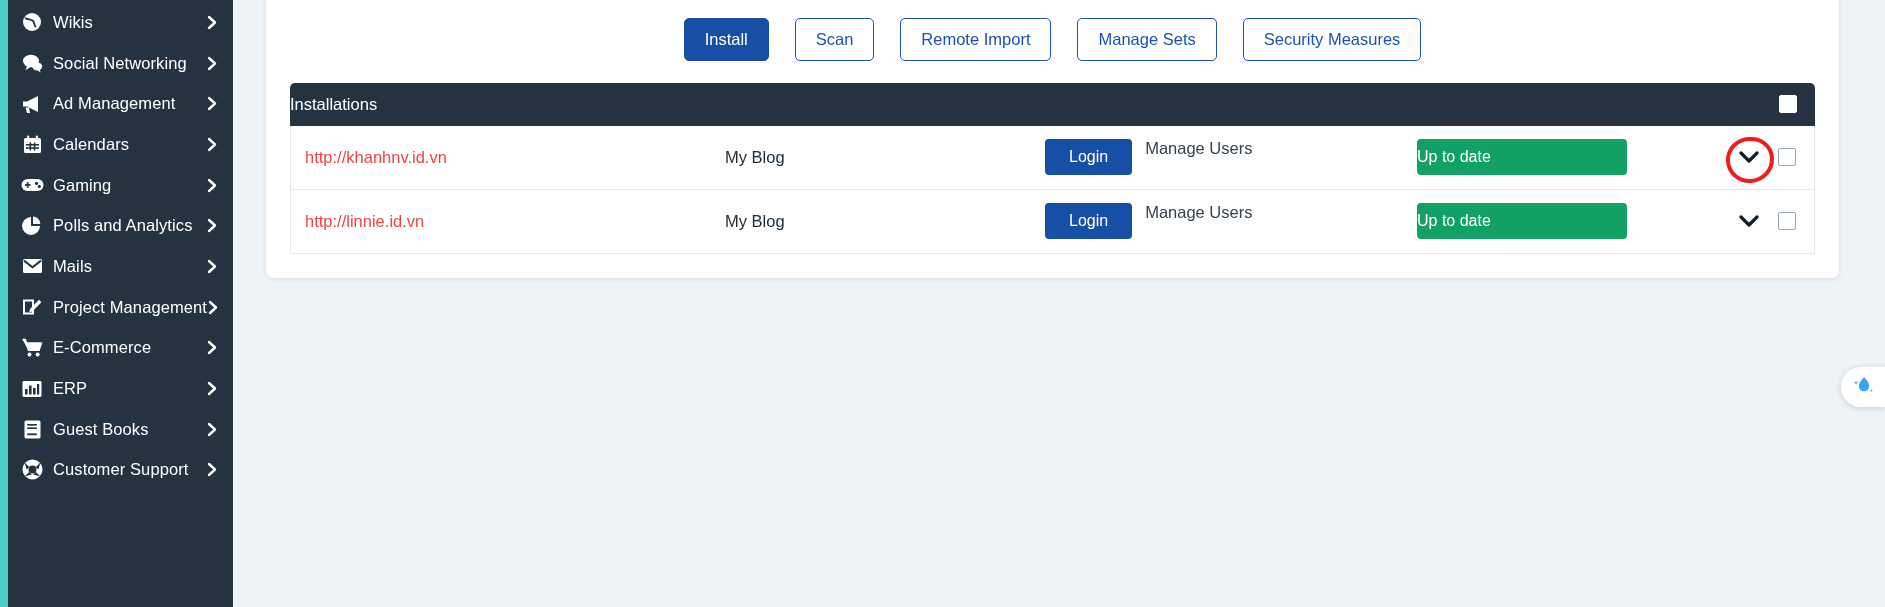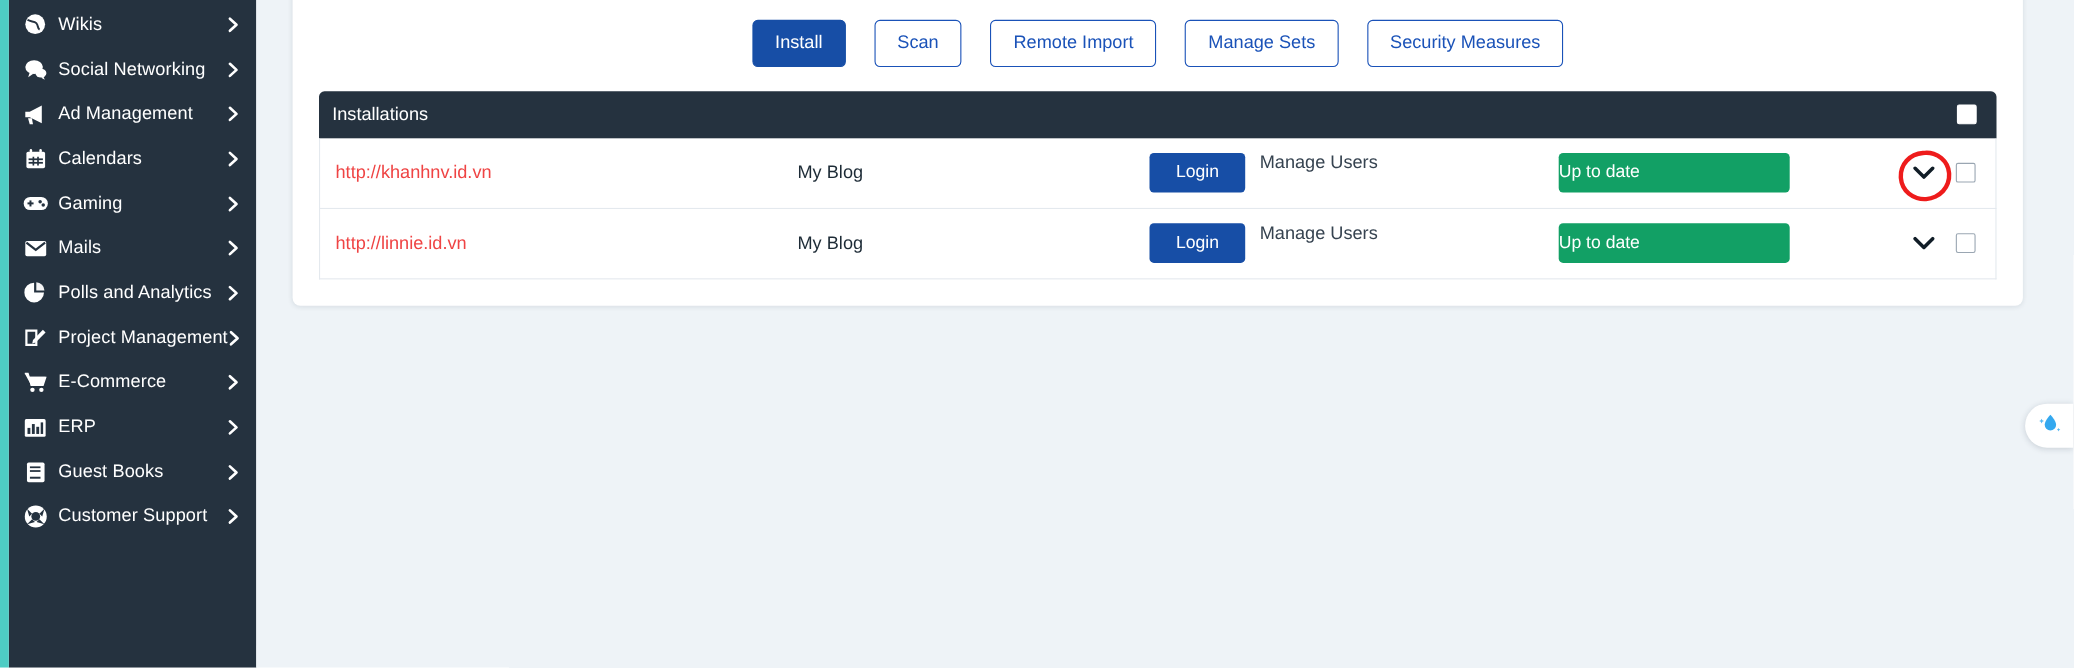--- a/index.html
+++ b/index.html
@@ -119,21 +119,21 @@
   }
 
   
   .table-wrap { width: 100%; }
   .t-head {
     display: flex;
     align-items: center;
     background: #25323f;
     border-radius: 5px 5px 0 0;
     height: 43px;
-    padding: 0 18px 0 12px;
+    padding: 0 18px 0 0;
     color: #ffffff;
     justify-content: space-between;
   }
   .t-head-title {
     flex: 1;
     font-size: 16.5px;
     color: #ffffff;
   }
   .t-row {
     display: flex;
@@ -349,41 +349,41 @@
       <span class="nav-label">Gaming</span>
       <span class="nav-chevron">
         <svg width="11" height="15" viewBox="0 0 11 15" fill="none">
             <path d="M2 2l6 5.5L2 13" stroke="currentColor" stroke-width="2.4" stroke-linecap="round" stroke-linejoin="round"></path>
           </svg>
       </span>
     </div>
 
     <div class="nav-item">
       <span class="nav-icon">
+        <svg width="20" height="20" viewBox="0 0 20 20" fill="currentColor">
+            <path d="M9 1a9 9 0 1 0 9 9H9z"></path>
+            <path d="M11 0.6V8h7.4A7.6 7.6 0 0 0 11 0.6z" opacity="0.95"></path>
+          </svg>
+      </span>
+      <span class="nav-label">Polls and Analytics</span>
+      <span class="nav-chevron">
+        <svg width="11" height="15" viewBox="0 0 11 15" fill="none">
+            <path d="M2 2l6 5.5L2 13" stroke="currentColor" stroke-width="2.4" stroke-linecap="round" stroke-linejoin="round"></path>
+          </svg>
+      </span>
+    </div>
+
+    <div class="nav-item">
+      <span class="nav-icon">
         <svg width="21" height="16" viewBox="0 0 21 16" fill="none">
             <rect x="1" y="1" width="19" height="14" rx="1.6" fill="currentColor"></rect>
             <path d="M2 2.6l8.5 6.6L19 2.6" stroke="#25323f" stroke-width="2" fill="none"></path>
           </svg>
       </span>
       <span class="nav-label">Mails</span>
-      <span class="nav-chevron">
-        <svg width="11" height="15" viewBox="0 0 11 15" fill="none">
-            <path d="M2 2l6 5.5L2 13" stroke="currentColor" stroke-width="2.4" stroke-linecap="round" stroke-linejoin="round"></path>
-          </svg>
-      </span>
-    </div>
-
-    <div class="nav-item">
-      <span class="nav-icon">
-        <svg width="20" height="20" viewBox="0 0 20 20" fill="currentColor">
-            <path d="M9 1a9 9 0 1 0 9 9H9z"></path>
-            <path d="M11 0.6V8h7.4A7.6 7.6 0 0 0 11 0.6z" opacity="0.95"></path>
-          </svg>
-      </span>
-      <span class="nav-label">Polls and Analytics</span>
       <span class="nav-chevron">
         <svg width="11" height="15" viewBox="0 0 11 15" fill="none">
             <path d="M2 2l6 5.5L2 13" stroke="currentColor" stroke-width="2.4" stroke-linecap="round" stroke-linejoin="round"></path>
           </svg>
       </span>
     </div>
 
     <div class="nav-item">
       <span class="nav-icon">
         <svg width="20" height="20" viewBox="0 0 20 20" fill="none">

